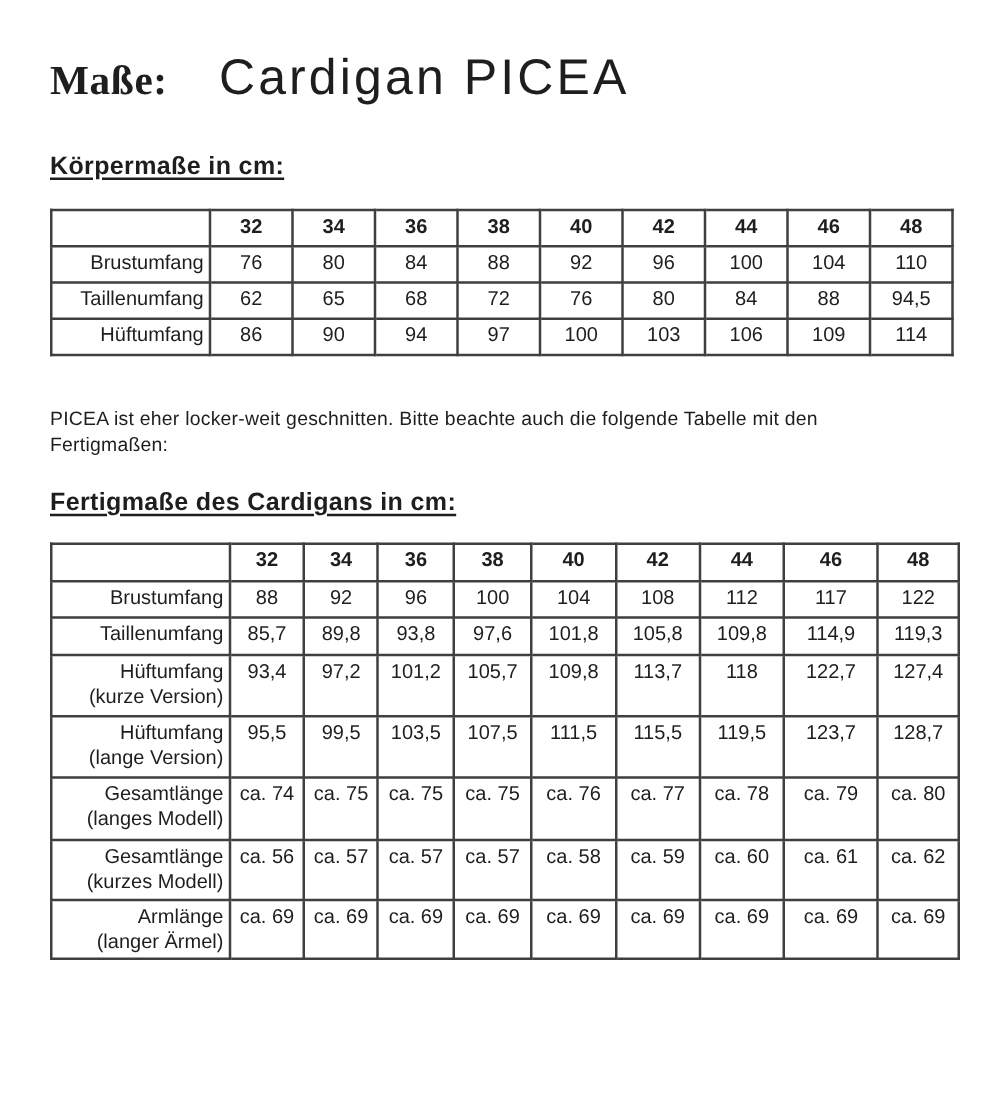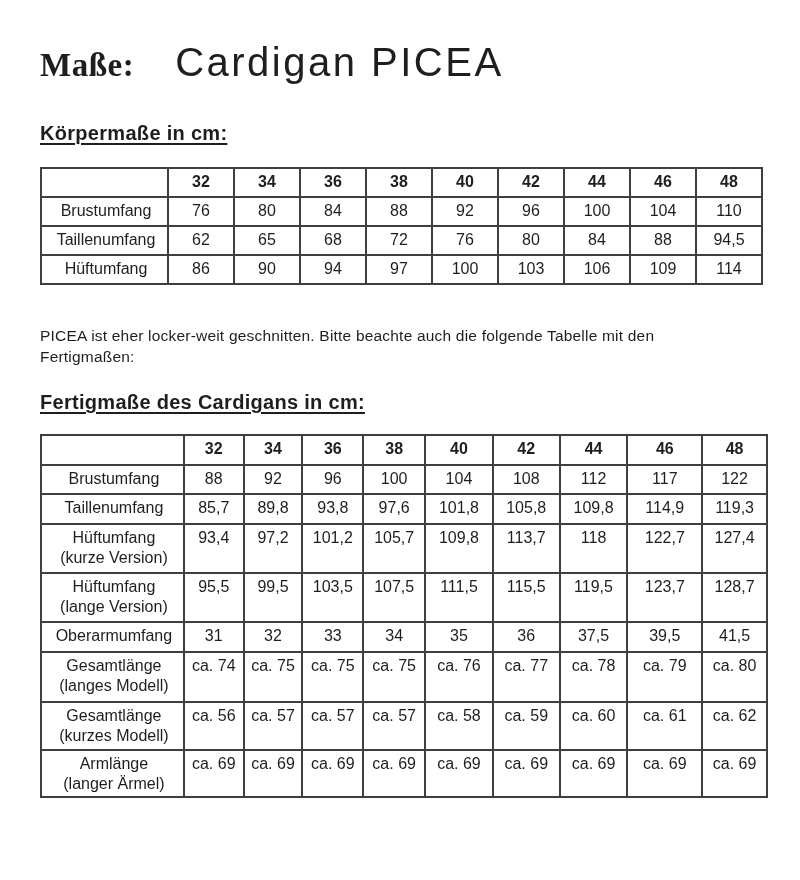--- a/index.html
+++ b/index.html
@@ -51,21 +51,21 @@
     border: 2px solid #3f3f3f;
     font-size: 16px;
     line-height: 20px;
     vertical-align: top;
     padding: 3px 2px 2px;
     text-align: center;
     font-weight: 400;
     overflow: hidden;
   }
   th.size-head { font-weight: bold; }
-  td.row-label { text-align: center; padding-left: 7px; padding-right: 4px; }
+  td.row-label { text-align: right; padding-left: 7px; padding-right: 4px; }
   #finished-table { margin-top: 20px; }
 </style>
 </head>
 <body>
 
 <div class="doc">
 
   <div class="title-row">
     <span class="title-prefix">Maße:</span>
     <span class="title-main">Cardigan PICEA</span>
@@ -217,32 +217,20 @@
           <td>95,5</td>
           <td>99,5</td>
           <td>103,5</td>
           <td>107,5</td>
           <td>111,5</td>
           <td>115,5</td>
           <td>119,5</td>
           <td>123,7</td>
           <td>128,7</td>
         </tr>
-        <tr style="height: 30px;">
-          <td class="row-label">Oberarmumfang</td>
-          <td>31</td>
-          <td>32</td>
-          <td>33</td>
-          <td>34</td>
-          <td>35</td>
-          <td>36</td>
-          <td>37,5</td>
-          <td>39,5</td>
-          <td>41,5</td>
-        </tr>
         <tr style="height: 50px;">
           <td class="row-label">Gesamtlänge<br>(langes Modell)</td>
           <td>ca. 74</td>
           <td>ca. 75</td>
           <td>ca. 75</td>
           <td>ca. 75</td>
           <td>ca. 76</td>
           <td>ca. 77</td>
           <td>ca. 78</td>
           <td>ca. 79</td>

